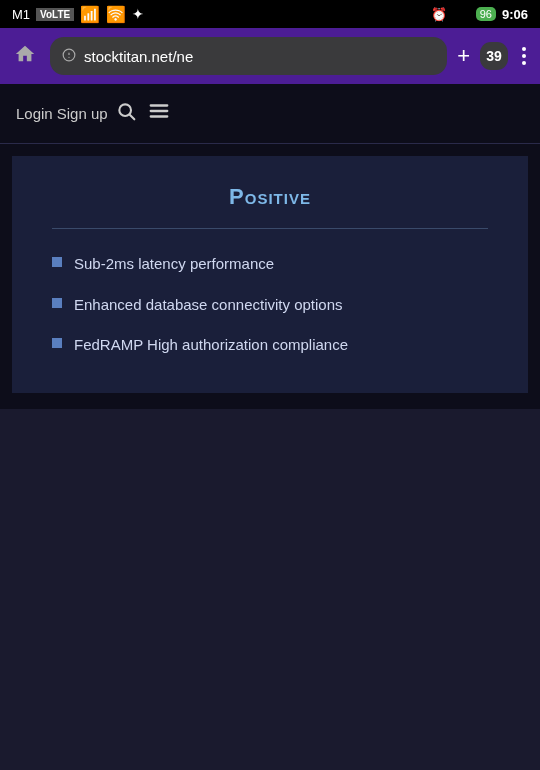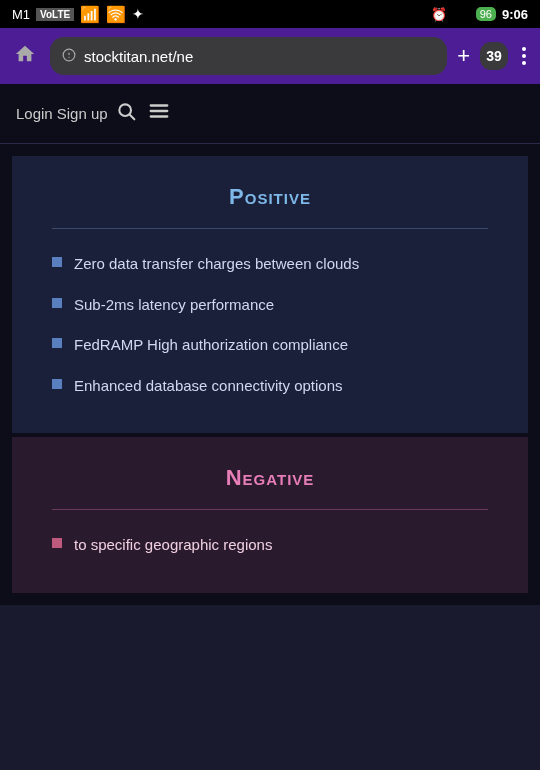--- a/index.html
+++ b/index.html
@@ -298,41 +298,27 @@
 </div>
 
 <div class="main-content">
 
   <div class="positive-card">
     <h2 class="card-title positive-title">Positive</h2>
     <div class="card-divider"></div>
     <ul class="bullet-list">
       <li class="bullet-item">
         <div class="bullet-square"></div>
-        <span>Zero data transfer charges between clouds</span>
+        <span>Sub-2ms latency performance</span>
       </li>
       <li class="bullet-item">
         <div class="bullet-square"></div>
-        <span>Sub-2ms latency performance</span>
+        <span>Enhanced database connectivity options</span>
       </li>
       <li class="bullet-item">
         <div class="bullet-square"></div>
         <span>FedRAMP High authorization compliance</span>
       </li>
-      <li class="bullet-item">
-        <div class="bullet-square"></div>
-        <span>Enhanced database connectivity options</span>
-      </li>
     </ul>
   </div>
 
-  <div class="negative-card">
-    <h2 class="card-title negative-title">Negative</h2>
-    <div class="card-divider negative-divider"></div>
-    <ul class="bullet-list">
-      <li class="bullet-item negative-bullet-item">
-        <div class="bullet-square negative-bullet-square"></div>
-        <span>to specific geographic regions</span>
-      </li>
-    </ul>
-  </div>
 
 </div>
 
 </body></html>

